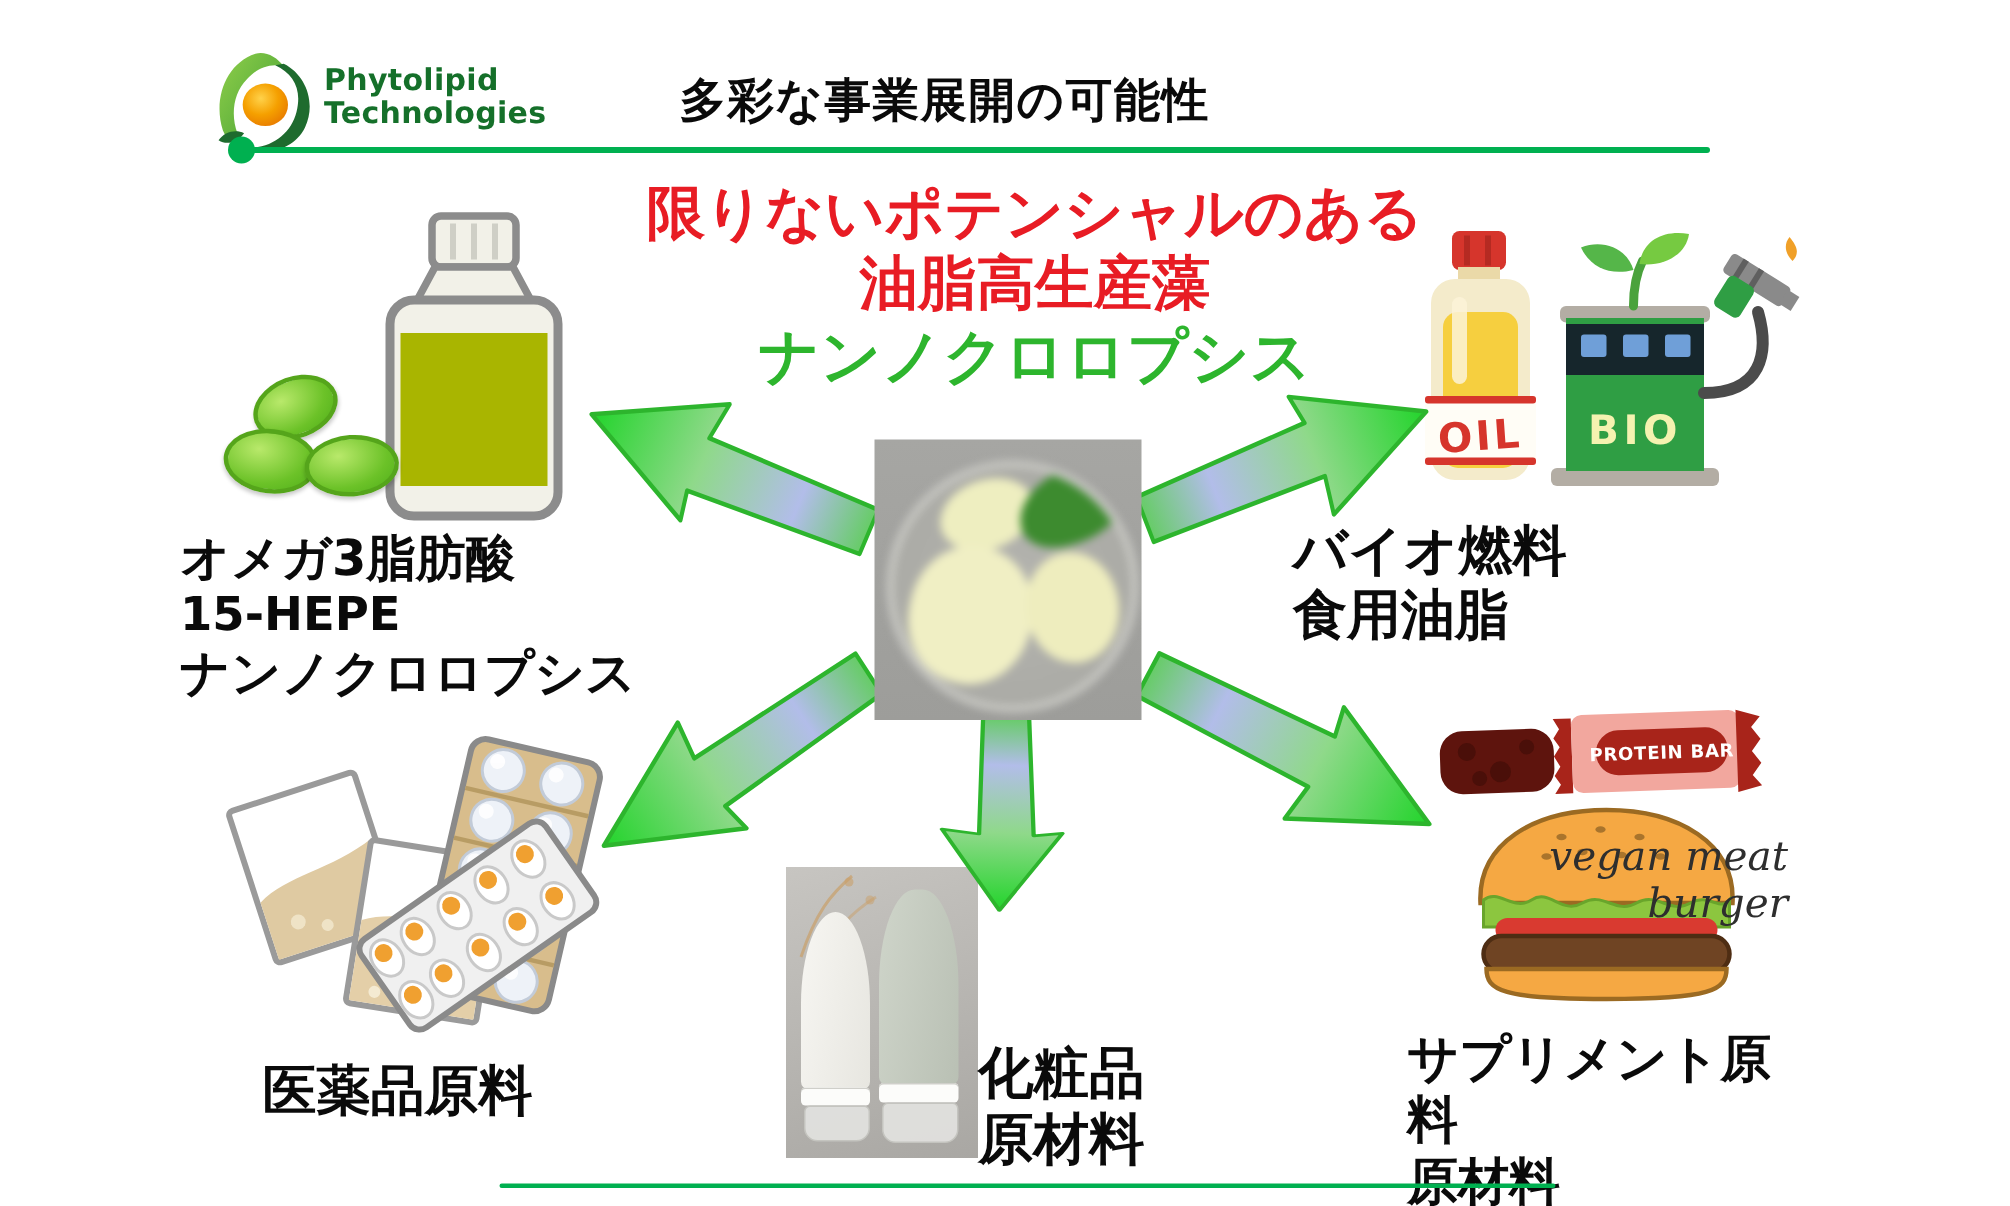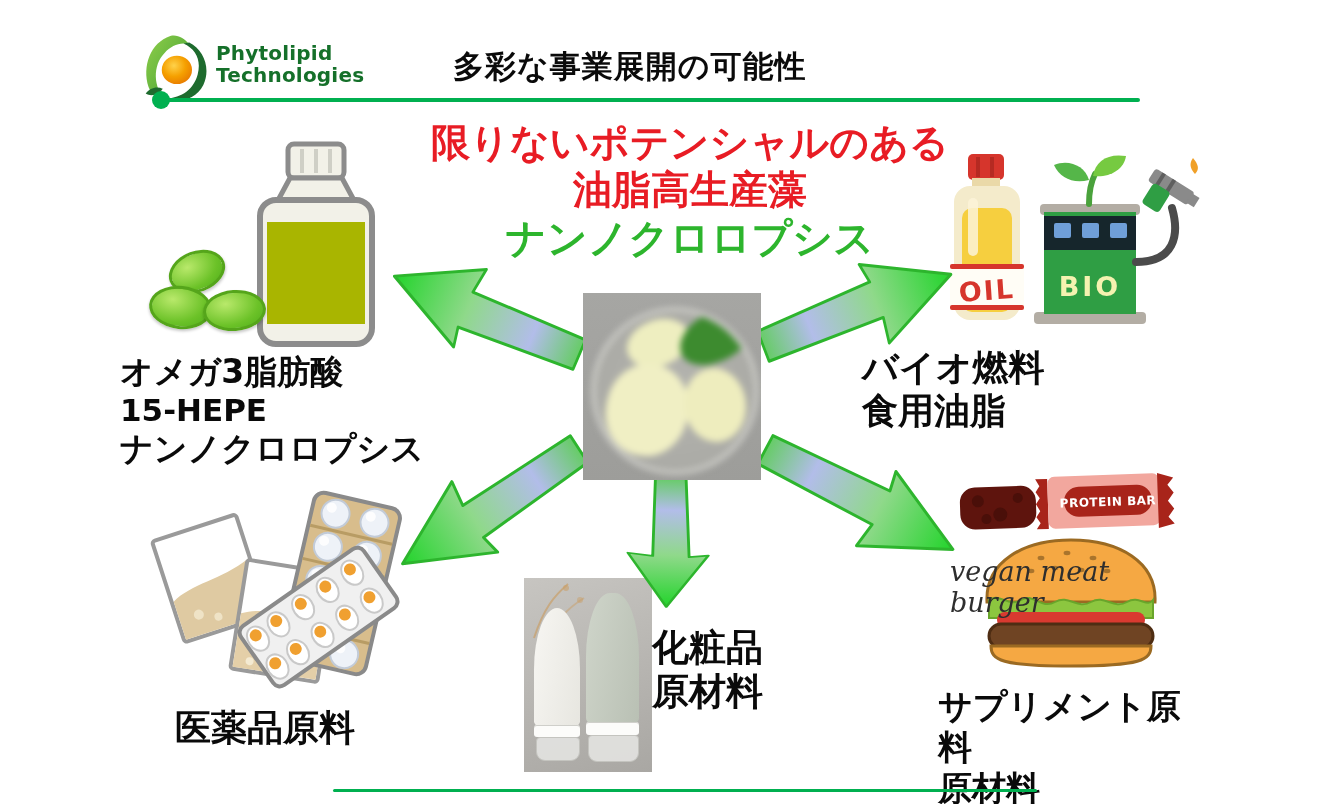--- a/index.html
+++ b/index.html
@@ -50,21 +50,21 @@
 
   
   .photo{position:absolute;left:524px;top:578px;width:128px;height:194px;overflow:hidden;
          background:linear-gradient(160deg,#c7c5c1,#a9a7a3);}
   .cb{position:absolute;border-radius:24px 24px 5px 5px / 64px 64px 5px 5px;}
   .cb-left{left:10px;top:30px;width:46px;height:118px;background:linear-gradient(100deg,#f7f6f2,#e7e6e0);}
   .cb-right{left:62px;top:15px;width:53px;height:130px;background:linear-gradient(100deg,#cfd5ca,#b9c0b4);}
   .cb-band{position:absolute;background:#fcfcfa;border-radius:3px;box-shadow:0 1px 0 #cfcfca inset;}
   .cb-frost{position:absolute;background:rgba(226,226,223,.92);border-radius:4px 4px 9px 9px;border:1px solid #c4c4bf;}
 
-  .burger-script{position:absolute;left:950px;top:556px;width:242px;text-align:left;
+  .burger-script{position:absolute;left:950px;top:556px;width:242px;text-align:right;
                  font-family:"DejaVu Serif","Liberation Serif",serif;font-style:italic;
                  font-size:27px;color:#2e2e2e;z-index:6;}
 
   .bottom-rule{position:absolute;left:333px;top:789px;width:704px;height:3px;background:#00b050;border-radius:2px;}
 </style>
 </head>
 <body>
 
 <div class="slide">
 
@@ -312,21 +312,21 @@
       <circle cx="42" cy="10" r="3" fill="#c9a06a" opacity=".6"></circle>
         <circle cx="56" cy="22" r="3" fill="#c9a06a" opacity=".5"></circle>
     </svg>
     <div class="cb cb-left"></div>
     <div class="cb-band" style="left:10px;top:147px;width:46px;height:12px;"></div>
     <div class="cb-frost" style="left:12px;top:159px;width:42px;height:22px;"></div>
     <div class="cb cb-right"></div>
     <div class="cb-band" style="left:62px;top:144px;width:53px;height:13px;"></div>
     <div class="cb-frost" style="left:64px;top:157px;width:49px;height:25px;"></div>
   </div>
-  <div class="node-label fs37" style="left:652px;top:626px;width:165px;">
+  <div class="node-label fs37" style="left:652px;top:694px;width:165px;">
     <div>化粧品</div>
     <div>原材料</div>
   </div>
 
   <svg class="abs" style="left:958px;top:468px;width:232px;height:72px;" viewBox="0 0 232 72">
     <g transform="rotate(-2 116 36)">
       <rect x="2" y="16" width="76" height="42" rx="15" fill="#5e140d"></rect>
       <circle cx="20" cy="30" r="6" fill="#4a0f09"></circle>
         <circle cx="42" cy="44" r="7" fill="#4a0f09"></circle>
       <circle cx="60" cy="28" r="5" fill="#4a0f09"></circle>

